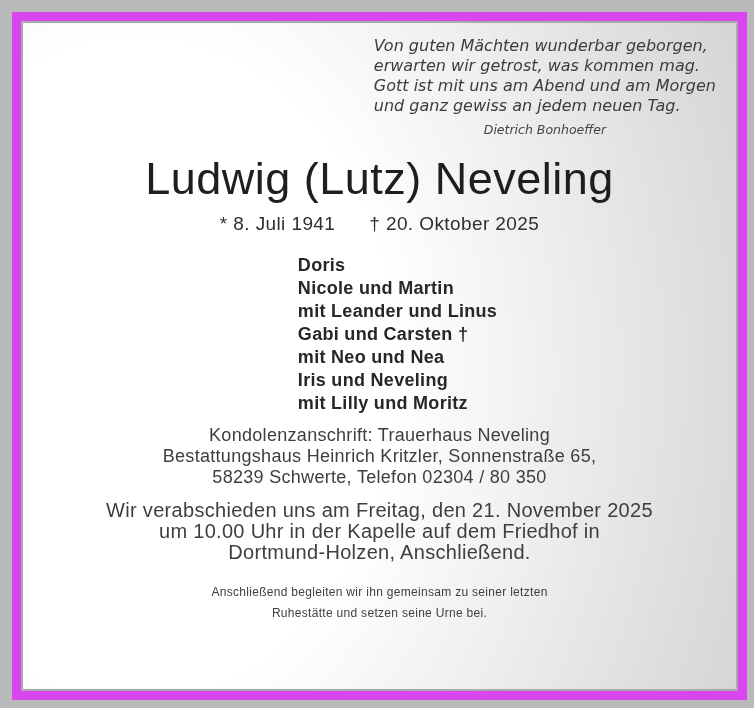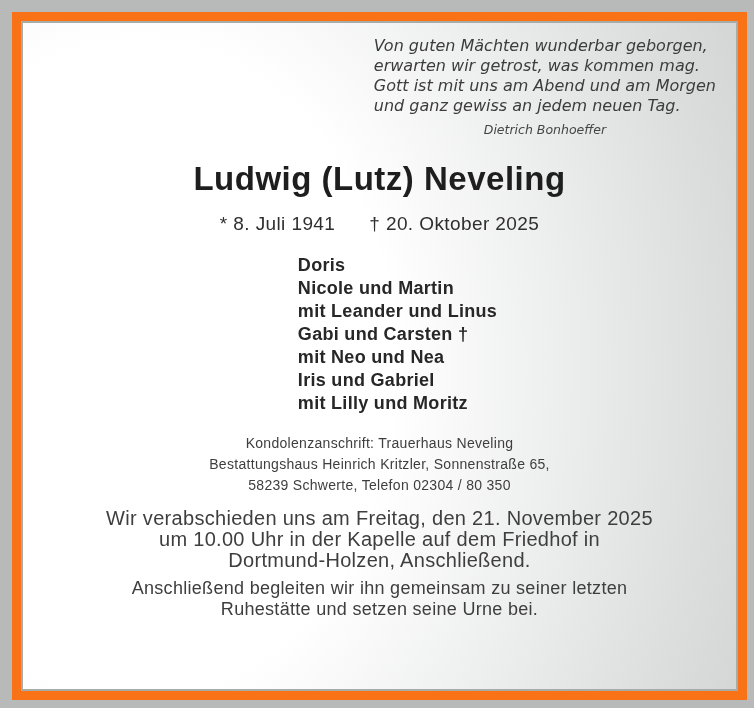--- a/index.html
+++ b/index.html
@@ -13,21 +13,21 @@
     position: relative;
     overflow: hidden;
     font-family: "Liberation Sans", sans-serif;
   }
   .card {
     position: absolute;
     top: 12px;
     left: 12px;
     right: 7px;
     bottom: 8px;
-    background: #f97316;
+    background: #d946ef;
   }
   .content {
     position: absolute;
     inset: 9px;
     border: 2px solid #a7abaa;
     background: radial-gradient(ellipse 95% 130% at 16% 52%, #ffffff 38%, #dcdedd 85%, #d2d4d3 100%);
     text-align: center;
     color: #3f3f3f;
   }
   
@@ -42,23 +42,23 @@
     color: #3c3c3c;
   }
   .quote-attribution {
     text-align: center;
     font-size: 12.5px;
     margin-top: 4px;
     color: #454545;
   }
   .deceased-name {
     margin-top: 15px;
-    font-size: 33px;
+    font-size: 45px;
     line-height: 48px;
-    font-weight: bold;
+    font-weight: normal;
     color: #1e1e1e;
     letter-spacing: 0.5px;
   }
   .dates {
     margin-top: 10px;
     font-size: 19px;
     color: #2f2f2f;
     letter-spacing: 0.4px;
   }
   .dates .birth { margin-right: 34px; }
@@ -74,36 +74,36 @@
     margin: 19px auto 0 auto;
     transform: translateX(18px);
     text-align: left;
     font-size: 18px;
     line-height: 23px;
     font-weight: bold;
     color: #272727;
     letter-spacing: 0.3px;
   }
   .condolence {
-    margin-top: 18px;
-    font-size: 14px;
+    margin-top: 10px;
+    font-size: 18px;
     line-height: 21px;
     letter-spacing: 0.3px;
     color: #3e3e3e;
   }
   .funeral {
     margin-top: 12px;
     font-size: 20px;
     line-height: 21px;
     letter-spacing: 0.3px;
     color: #3e3e3e;
   }
   .burial {
-    margin-top: 7px;
-    font-size: 18px;
+    margin-top: 19px;
+    font-size: 12px;
     line-height: 21px;
     letter-spacing: 0.3px;
     color: #3e3e3e;
   }
 </style>
 </head>
 <body>
 
 <div class="card">
   <div class="content">
@@ -122,21 +122,21 @@
       <span class="birth">* 8. Juli 1941</span><span>† 20. Oktober 2025</span>
     </div>
 
 
     <div class="mourners">
       <div>Doris</div>
       <div>Nicole und Martin</div>
       <div>mit Leander und Linus</div>
       <div>Gabi und Carsten †</div>
       <div>mit Neo und Nea</div>
-      <div>Iris und Gabriel</div>
+      <div>Iris und Neveling</div>
       <div>mit Lilly und Moritz</div>
     </div>
 
     <div class="condolence">
       <div>Kondolenzanschrift: Trauerhaus Neveling</div>
       <div>Bestattungshaus Heinrich Kritzler, Sonnenstraße 65,</div>
       <div>58239 Schwerte, Telefon 02304 / 80 350</div>
     </div>
 
     <div class="funeral">

